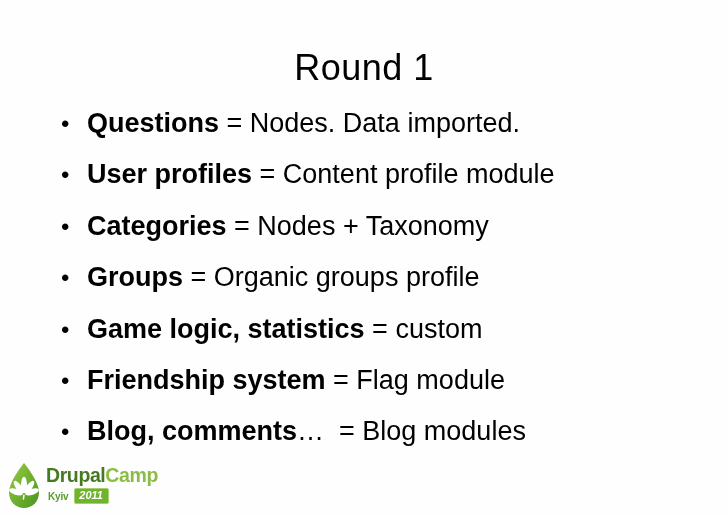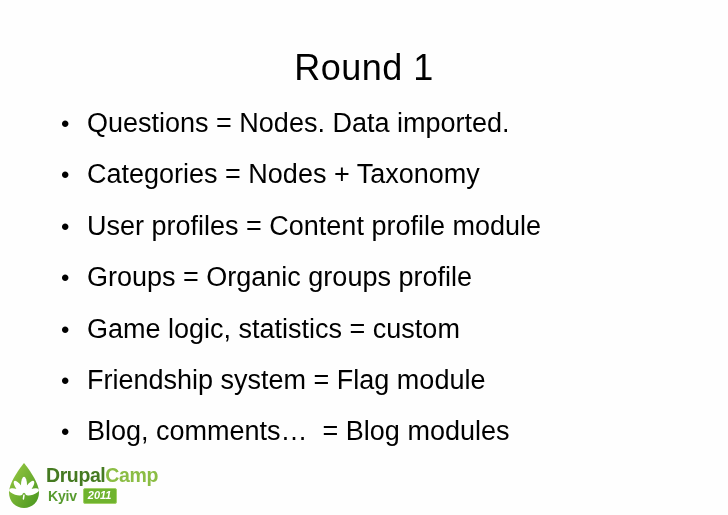--- a/index.html
+++ b/index.html
@@ -42,21 +42,21 @@
     line-height: 50.4px;
     white-space: pre;
     color: #000;
   }
   .marker {
     display: inline-block;
     width: 26px;
     font-size: 24px;
     color: #000;
   }
-  .term { font-weight: 400; text-align: center; }
+  .term { font-weight: 700; text-align: center; }
   .definition { font-weight: 400; }
 
   
   .logo {
     position: absolute;
     left: 7px;
     top: 462px;
     display: flex;
     align-items: flex-start;
   }
@@ -70,21 +70,21 @@
     line-height: 19px;
     letter-spacing: -0.4px;
   }
   .city-line {
     display: flex;
     align-items: center;
     margin-top: 3px;
     margin-left: 2px;
   }
   .city {
-    font-size: 14px;
+    font-size: 10px;
     font-weight: 700;
     margin-right: 6px;
     letter-spacing: -0.2px;
   }
   .badge {
     font-size: 11px;
     font-weight: 700;
     font-style: italic;
     line-height: 13px;
     padding: 0 5px 1px 4px;
@@ -94,22 +94,22 @@
 </style>
 </head>
 <body>
 
 <div class="slide">
 
   <h1 class="title">Round 1</h1>
 
   <ul class="bullets">
     <li><span class="marker">•</span><span class="term">Questions</span><span class="definition"> = Nodes. Data imported.</span></li>
+    <li><span class="marker">•</span><span class="term">User profiles</span><span class="definition"> = Content profile module</span></li>
     <li><span class="marker">•</span><span class="term">Categories</span><span class="definition"> = Nodes + Taxonomy</span></li>
-    <li><span class="marker">•</span><span class="term">User profiles</span><span class="definition"> = Content profile module</span></li>
     <li><span class="marker">•</span><span class="term">Groups</span><span class="definition"> = Organic groups profile</span></li>
     <li><span class="marker">•</span><span class="term">Game logic, statistics</span><span class="definition"> = custom</span></li>
     <li><span class="marker">•</span><span class="term">Friendship system</span><span class="definition"> = Flag module</span></li>
     <li><span class="marker">•</span><span class="term">Blog, comments</span><span class="definition">…  = Blog modules</span></li>
   </ul>
 
   <div class="logo">
     <svg width="34" height="47" viewBox="0 0 34 47" aria-hidden="true">
       <defs>
         <linearGradient id="dropGrad" x1="0" y1="0" x2="1" y2="1">

